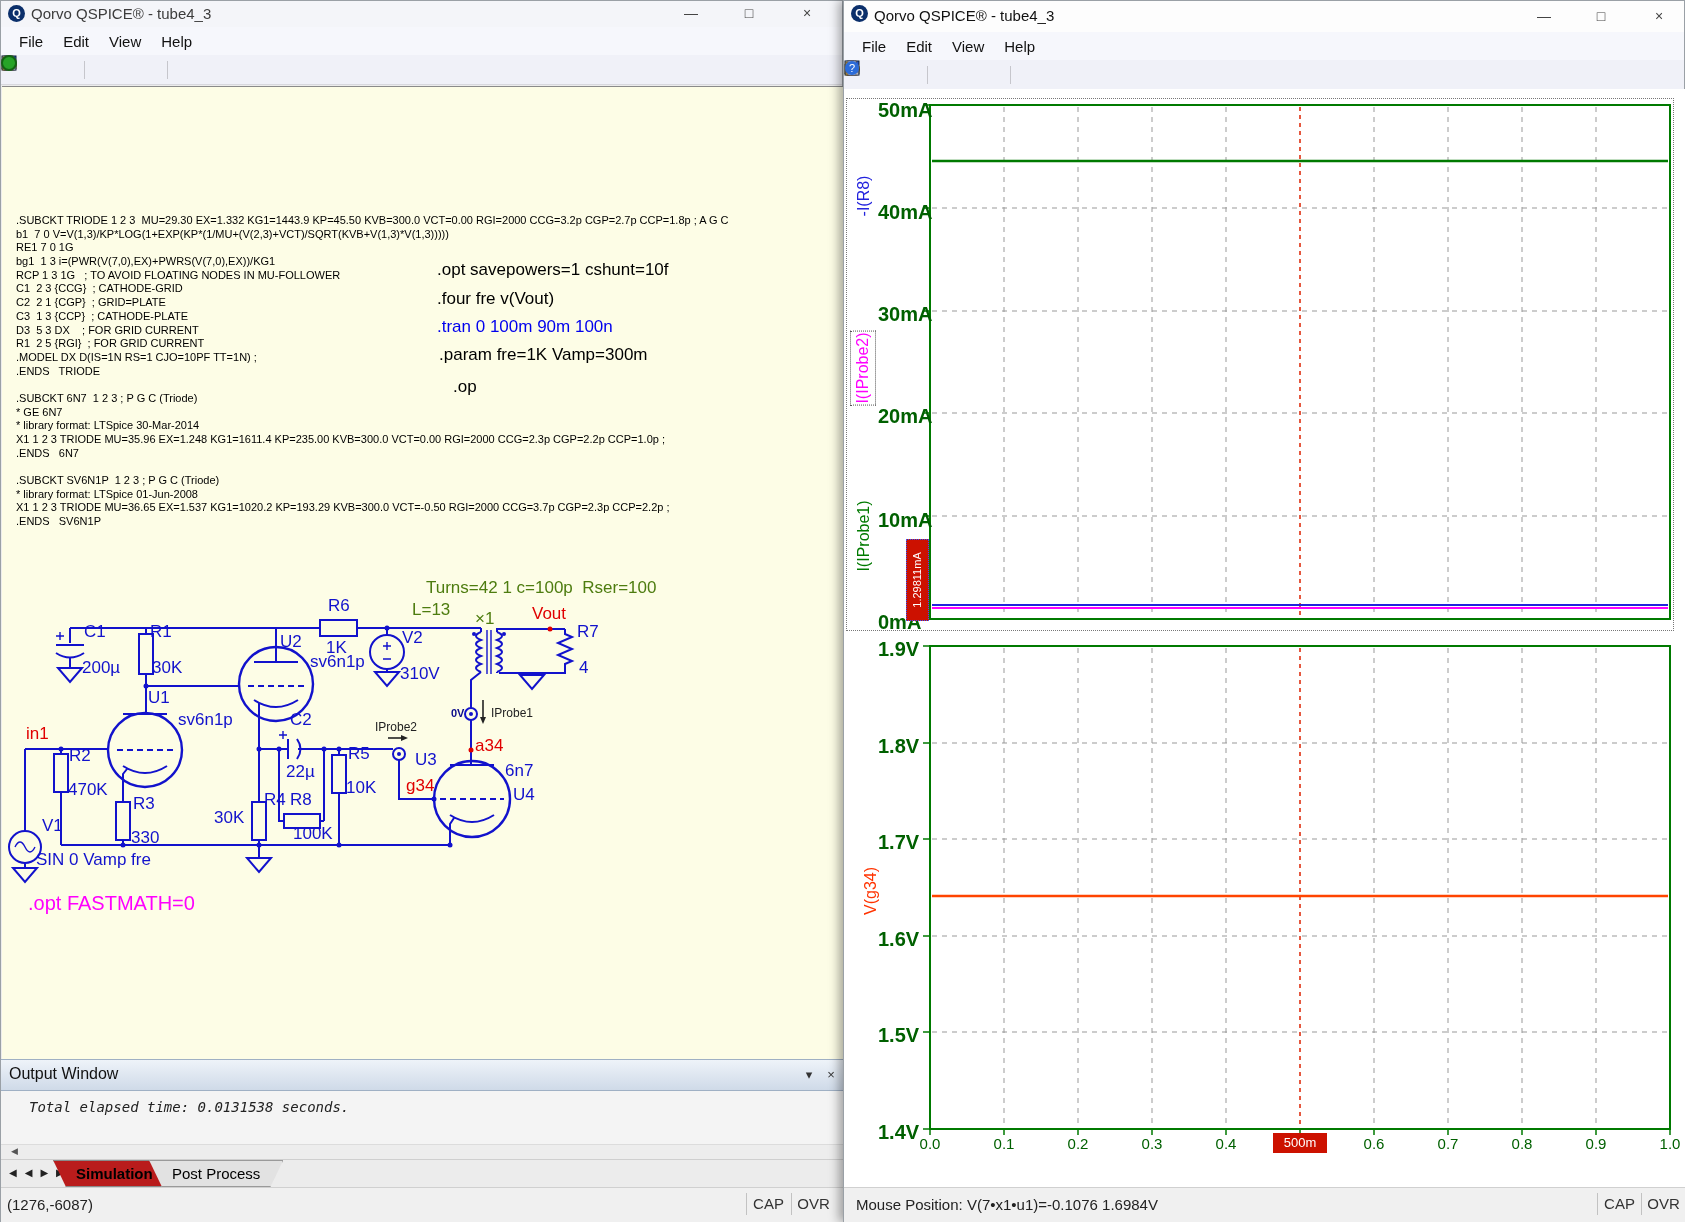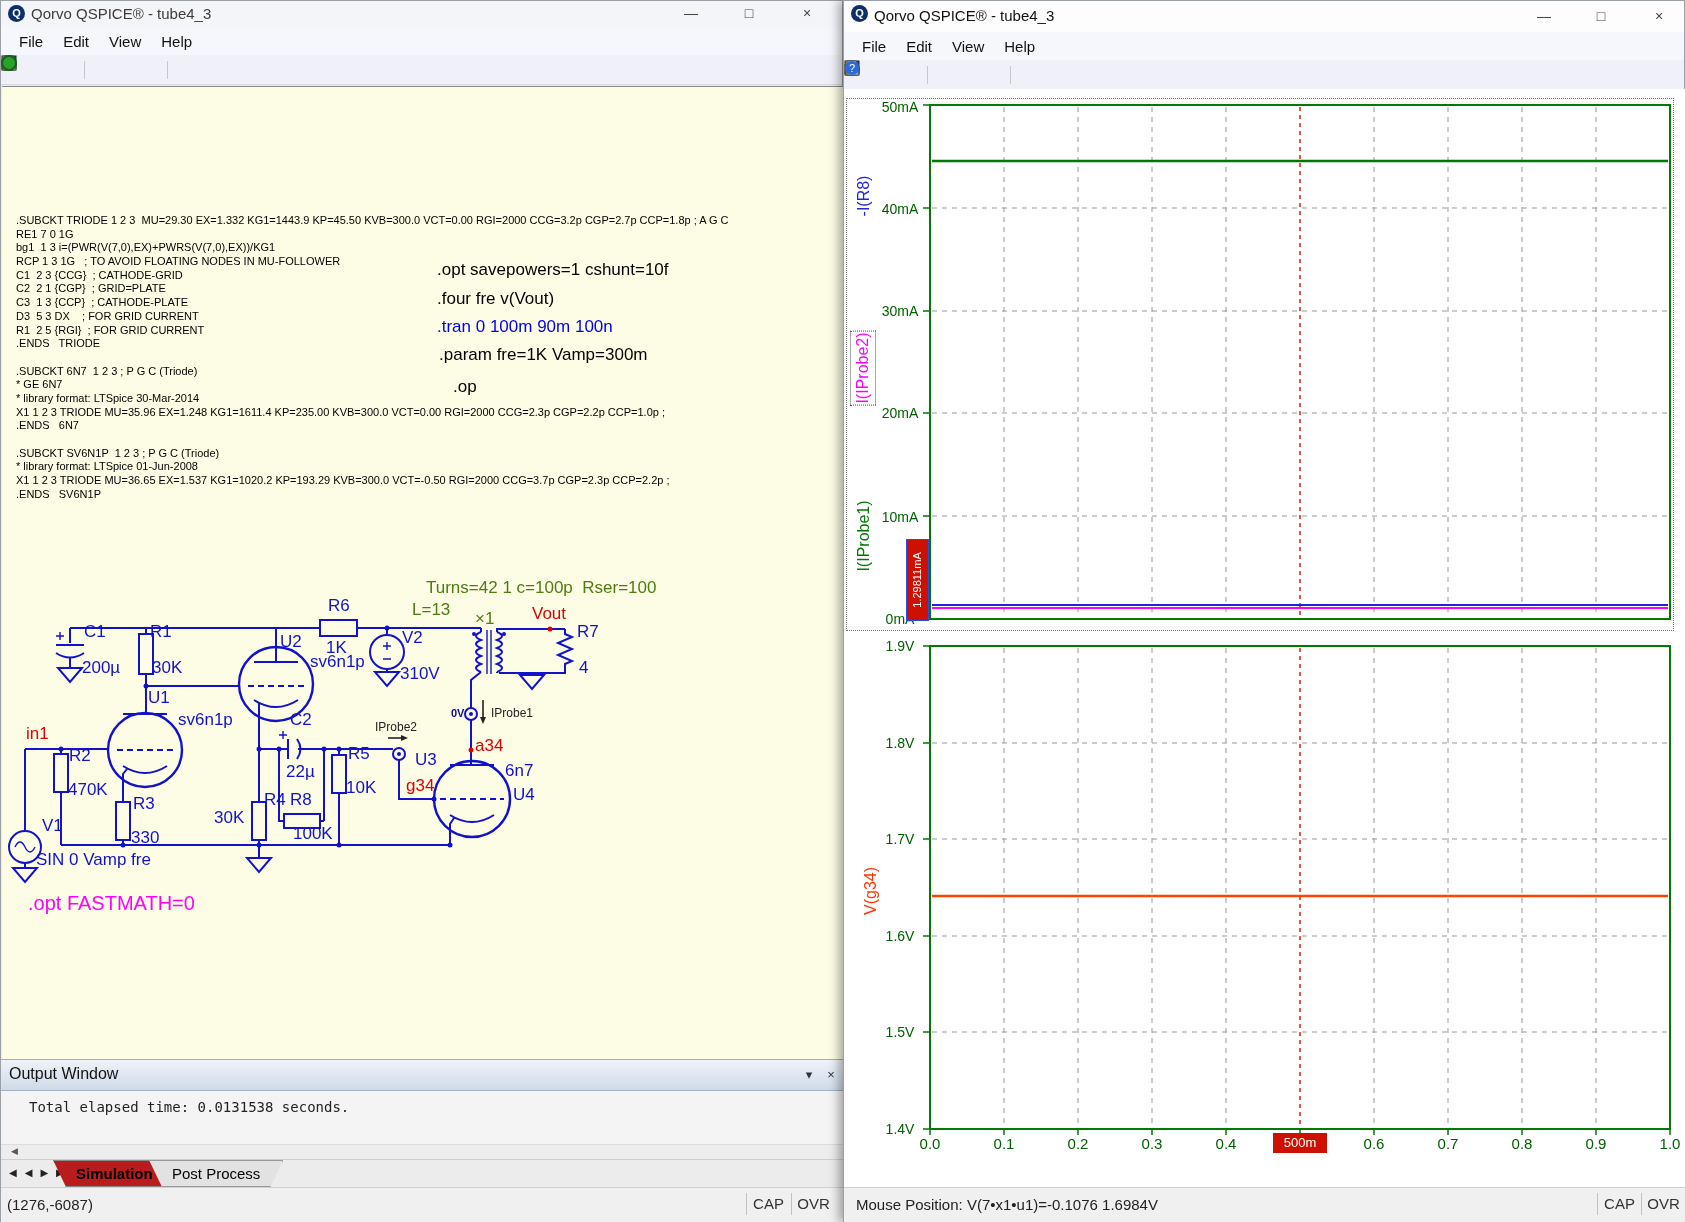--- a/index.html
+++ b/index.html
@@ -36,40 +36,40 @@
   .nd{fill:#1212cc;}
   .rd{fill:#e00000;}
   .thin{stroke:#1212cc;stroke-width:1.4;fill:none;}
   .blk{stroke:#222;stroke-width:1.6;fill:none;}
   .blkf{fill:#222;}
   #outhdr{position:absolute;left:0;top:1058px;width:843px;height:32px;
     background:linear-gradient(#eef3f9,#cfdae8);border-top:1px solid #9fb0c4;border-bottom:1px solid #9fb0c4;box-sizing:border-box;}
   #outhdr .t{position:absolute;left:8px;top:5px;font-size:16px;color:#111;}
   #outhdr .b{position:absolute;top:6px;width:20px;height:18px;text-align:center;line-height:18px;font-size:13px;color:#333;}
   #outtext{position:absolute;left:0;top:1090px;width:843px;height:53px;background:#f4f4f4;
-    font-family:"DejaVu Sans Mono",monospace;font-size:14px;color:#222;padding:8px 0 0 28px;box-sizing:border-box;}
+    font-family:"DejaVu Sans Mono",monospace;font-size:14px;color:#222;padding:8px 0 0 28px;box-sizing:border-box;font-style:italic;}
   #hscroll{position:absolute;left:0;top:1143px;width:843px;height:15px;background:#ededed;border-top:1px solid #dcdcdc;}
   #hscroll .arr{position:absolute;left:10px;top:1px;font-size:9px;color:#555;}
   #tabrow{position:absolute;left:0;top:1158px;width:843px;height:28px;background:#ececec;border-top:1px solid #cfcfcf;}
   .navbtns{position:absolute;left:4px;top:5px;display:flex;}
   .navbtns span{font-size:10px;color:#222;padding:2px 4px;}
   .tab{position:absolute;top:0;height:27px;line-height:26px;text-align:center;font-size:15px;
     clip-path:polygon(0 0,100% 0,calc(100% - 13px) 100%,13px 100%);padding:0 22px;box-sizing:border-box;}
   .tab.active{left:52px;background:#b91c1c;font-weight:bold;border:1px solid #8a8a8a;}
   .tab.idle{left:148px;background:#e2e2e2;border:1px solid #9a9a9a;}
   .statusbar{position:absolute;height:36px;background:#f0f0f0;border-top:1px solid #d0d0d0;font-size:15px;color:#222;}
   #lstatus{left:0;top:1186px;width:843px;}
   #lstatus .coords{position:absolute;left:6px;top:8px;}
   .kbox{position:absolute;top:5px;width:43px;height:22px;text-align:center;line-height:22px;border-left:1px solid #c2c2c2;color:#333;}
   
   #rwin{left:843px;top:0;width:842px;height:1222px;background:#fff;box-shadow:-4px 0 10px rgba(0,0,0,.35);}
   #rwin .titlebar{height:31px;background:#fdfdfd;}
   #rwin .titletext{color:#111;top:6px;}
   #plotpanel{position:absolute;left:0;top:88px;width:842px;height:1098px;background:#fff;}
-  .tick{position:absolute;width:44px;text-align:center;font-size:14px;color:#006000;}
+  .tick{position:absolute;width:44px;text-align:left;font-size:20px;color:#006000;font-weight:bold;}
   .xtick{position:absolute;width:40px;text-align:center;font-size:15px;color:#006000;top:1134px;}
   .vlabel{position:absolute;white-space:nowrap;font-size:16px;transform:translate(-50%,-50%) rotate(-90deg);}
   #sel-ip2{border:1px dotted #555;padding:3px 1px;}
   #dotsel{position:absolute;left:2px;top:97px;width:826px;height:531px;border:1px dotted #777;}
   #readout{position:absolute;left:62px;top:538px;width:21px;height:80px;background:#cc1100;border:1px dotted #3355ff;}
   #readout .vlabel{left:10px;top:40px;color:#fff;font-size:11px;}
   #cursorx{position:absolute;left:429px;top:1132px;width:54px;height:20px;background:#cc1100;color:#fff;
     font-size:13px;text-align:center;line-height:20px;}
   #rstatus{left:0;top:1186px;width:842px;}
   #rstatus .mouse{position:absolute;left:12px;top:8px;}
@@ -151,28 +151,30 @@
       <div class="tbtn">
           <svg width="16" height="16">
             <circle cx="8" cy="8" r="7" fill="#27a327" stroke="#136313" stroke-width="2"></circle>
           </svg>
         </div>
     </div>
 
     <div id="canvas">
       <div id="netlist">
         <div class="nl">.SUBCKT TRIODE 1 2 3  MU=29.30 EX=1.332 KG1=1443.9 KP=45.50 KVB=300.0 VCT=0.00 RGI=2000 CCG=3.2p CGP=2.7p CCP=1.8p ; A G C</div>
+          <div class="nl">b1  7 0 V=V(1,3)/KP*LOG(1+EXP(KP*(1/MU+(V(2,3)+VCT)/SQRT(KVB+V(1,3)*V(1,3)))))</div>
         <div class="nl">RE1 7 0 1G</div>
           <div class="nl">bg1  1 3 i=(PWR(V(7,0),EX)+PWRS(V(7,0),EX))/KG1</div>
         <div class="nl">RCP 1 3 1G   ; TO AVOID FLOATING NODES IN MU-FOLLOWER</div>
           <div class="nl">C1  2 3 {CCG}  ; CATHODE-GRID</div>
         <div class="nl">C2  2 1 {CGP}  ; GRID=PLATE</div>
           <div class="nl">C3  1 3 {CCP}  ; CATHODE-PLATE</div>
         <div class="nl">D3  5 3 DX    ; FOR GRID CURRENT</div>
           <div class="nl">R1  2 5 {RGI}  ; FOR GRID CURRENT</div>
+        <div class="nl">.MODEL DX D(IS=1N RS=1 CJO=10PF TT=1N) ;</div>
           <div class="nl">.ENDS   TRIODE</div>
         <div class="nl"></div>
           <div class="nl">.SUBCKT 6N7  1 2 3 ; P G C (Triode)</div>
         <div class="nl">* GE 6N7</div>
           <div class="nl">* library format: LTSpice 30-Mar-2014</div>
         <div class="nl">X1 1 2 3 TRIODE MU=35.96 EX=1.248 KG1=1611.4 KP=235.00 KVB=300.0 VCT=0.00 RGI=2000 CCG=2.3p CGP=2.2p CCP=1.0p ;</div>
           <div class="nl">.ENDS   6N7</div>
         <div class="nl"></div>
           <div class="nl">.SUBCKT SV6N1P  1 2 3 ; P G C (Triode)</div>
           <div class="nl">* library format: LTSpice 01-Jun-2008</div>

